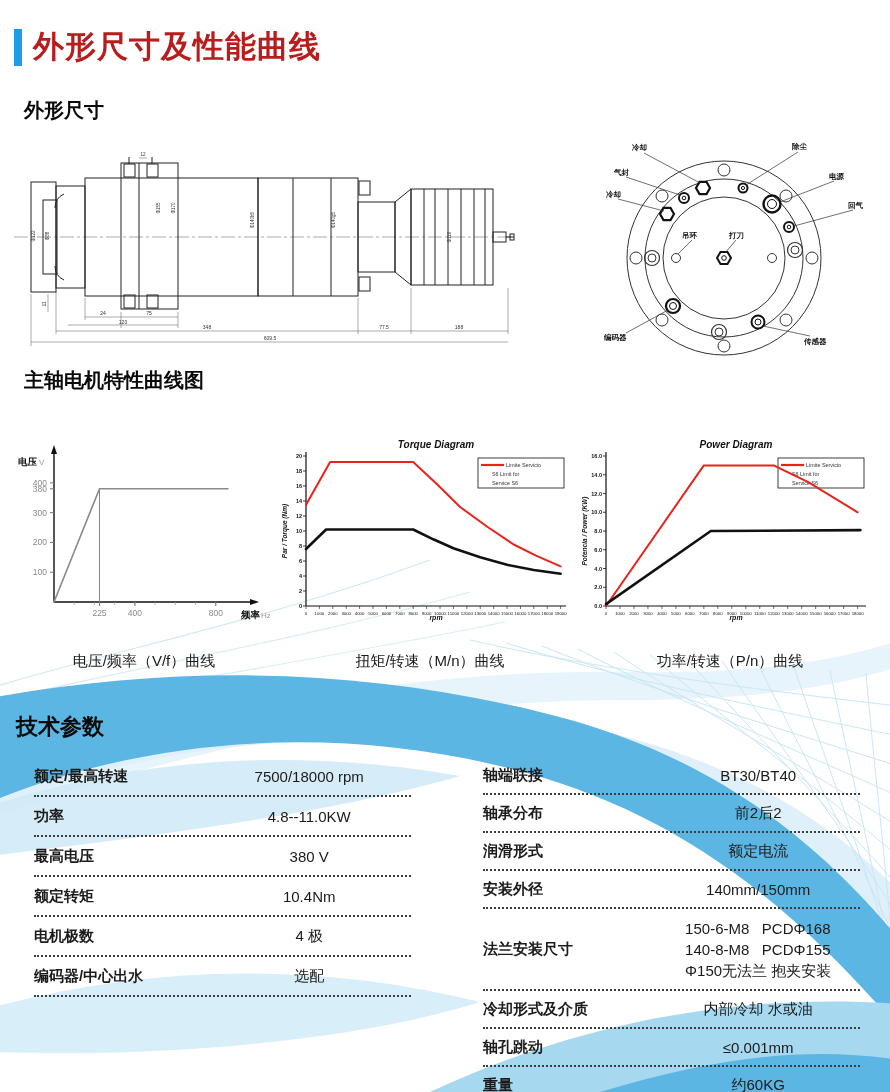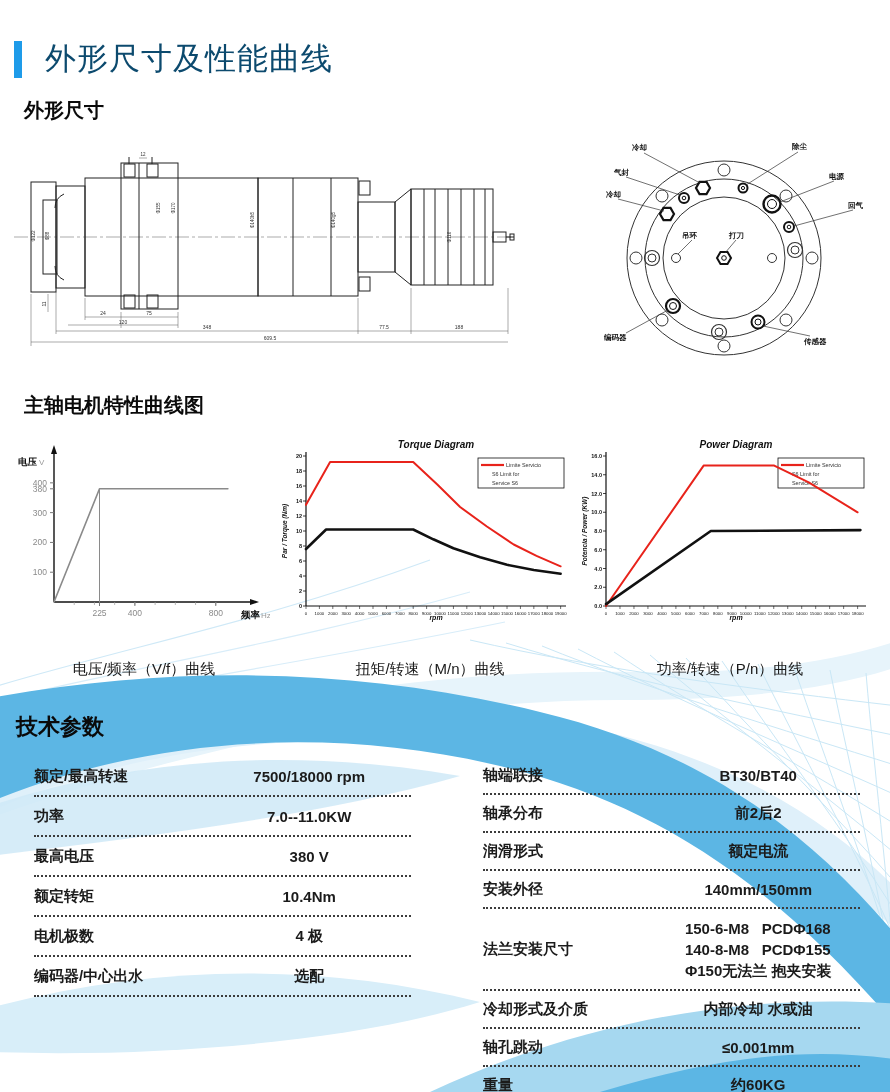--- a/index.html
+++ b/index.html
@@ -2,36 +2,36 @@
 <html><head>
 <meta charset="utf-8">
 <style>
   html,body{margin:0;padding:0;}
   body{width:890px;height:1092px;position:relative;overflow:hidden;background:#fff;
        font-family:"Liberation Sans","DejaVu Sans",sans-serif;color:#111;}
   #bg{position:absolute;left:0;top:0;z-index:0;}
   .layer{position:absolute;z-index:2;}
   .page-title{top:22px;left:14px;display:flex;align-items:center;}
   .accent-bar{width:8px;height:37px;background:#1e9be9;margin-right:7px;}
-  .page-title h1{margin:16px;font-size:31px;font-weight:400;letter-spacing:1px;color:#0c4a6e;}
+  .page-title h1{margin:4px;font-size:31px;font-weight:700;letter-spacing:1px;color:#b91c1c;}
   .h2{font-size:20px;font-weight:800;color:#0a0a0a;}
   #h2-dim{top:97px;left:24px;}
-  #h2-curve{top:392px;left:24px;}
+  #h2-curve{top:367px;left:24px;}
   #side-drawing{top:136px;left:8px;}
   #rear-drawing{top:126px;left:586px;}
   .charts{top:436px;left:8px;width:876px;display:flex;}
   .chart-block{position:relative;}
-  .chart-caption{text-align:center;font-size:15px;font-weight:500;color:#1a1a1a;margin-top:24px;}
+  .chart-caption{text-align:center;font-size:15px;font-weight:500;color:#1a1a1a;margin-top:16px;}
   .specs-title{top:712px;left:16px;font-size:22px;font-weight:800;color:#0a0a0a;}
   .specs{top:757px;left:0;width:890px;display:flex;gap:72px;padding:0 30px 0 34px;box-sizing:border-box;}
   .spec-col{flex:1;min-width:0;}
   .spec-row{display:flex;align-items:center;padding:10px 0 9px;border-bottom:2px dotted #3c3c3c;}
   .spec-col-right .spec-row{padding:9px 0 8px;}
   .spec-label{width:46%;font-size:15px;font-weight:700;color:#1b1b1b;}
-  .spec-value{flex:1;text-align:center;font-size:15px;font-weight:700;color:#1b1b1b;}
+  .spec-value{flex:1;text-align:center;font-size:15px;font-weight:400;color:#1b1b1b;}
   .spec-value .multiline{display:inline-block;text-align:left;line-height:1.4;}
   svg text{font-family:"Liberation Sans","DejaVu Sans",sans-serif;}
 </style>
 </head>
 <body>
 
 <svg id="bg" width="890" height="1092">
   <path d="M-10,688 C130,646 260,622 430,560" stroke="#cfe9f7" fill="none" stroke-width="1.2"></path>
   <path d="M-10,702 C150,664 300,640 470,592" stroke="#d8edf9" fill="none" stroke-width="1.2"></path>
   <path d="M-10,716 C170,682 330,658 505,622" stroke="#d8edf9" fill="none" stroke-width="1.2"></path>
@@ -401,21 +401,21 @@
 
 <div class="layer specs-title">技术参数</div>
 <div class="layer specs">
   <div class="spec-col spec-col-left" id="spec-left">
       <div class="spec-row">
         <div class="spec-label">额定/最高转速</div>
         <div class="spec-value">7500/18000 rpm</div>
       </div>
       <div class="spec-row">
         <div class="spec-label">功率</div>
-        <div class="spec-value">7.0--11.0KW</div>
+        <div class="spec-value">4.8--11.0KW</div>
       </div>
       <div class="spec-row">
         <div class="spec-label">最高电压</div>
         <div class="spec-value">380 V</div>
       </div>
       <div class="spec-row">
         <div class="spec-label">额定转矩</div>
         <div class="spec-value">10.4Nm</div>
       </div>
       <div class="spec-row">

